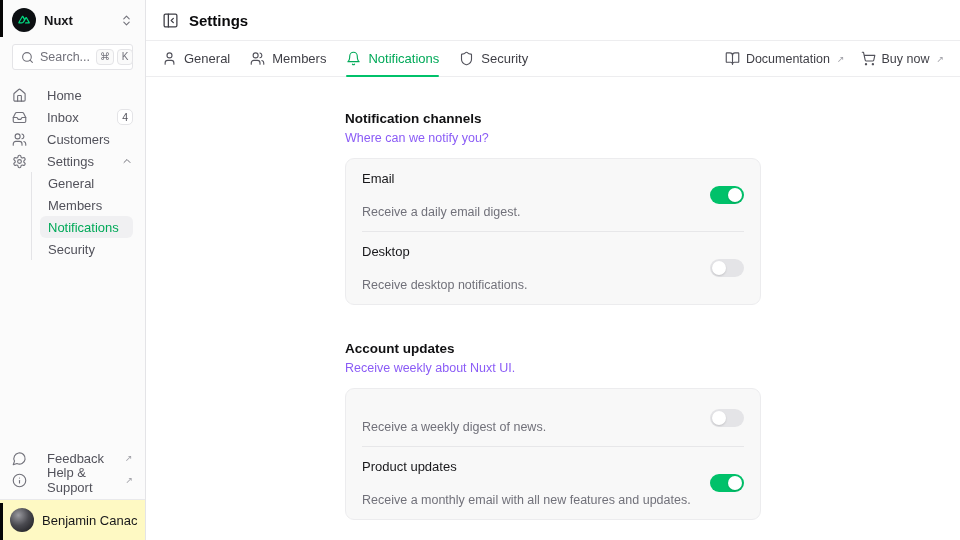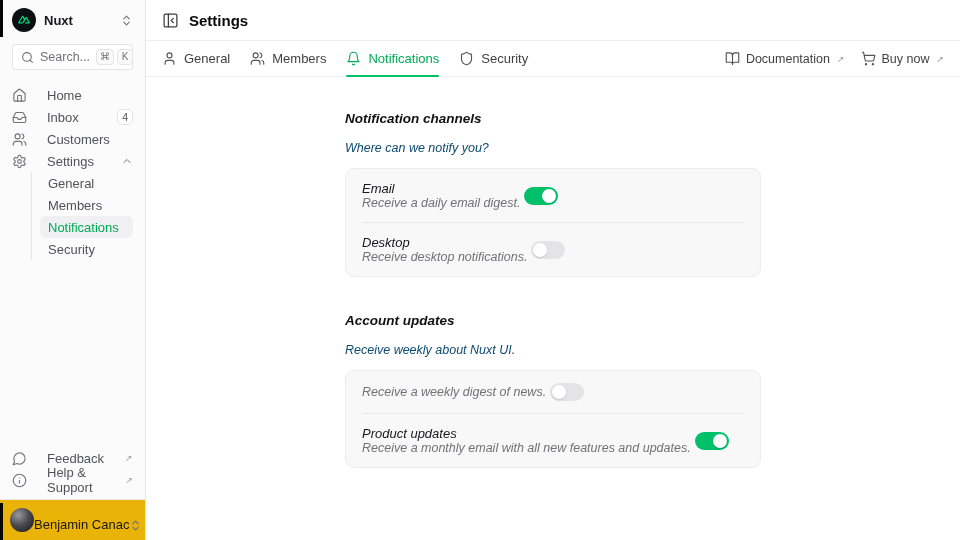--- a/index.html
+++ b/index.html
@@ -29,22 +29,22 @@
   .nav-item .ico { color:#71717a; display:flex; }
   .nav-item .trail { margin-left:auto; display:flex; align-items:center; color:#71717a; }
   .count-badge { font-size:10.5px; line-height:14px; padding:0 4px; border:1px solid #e4e4e7;
     border-radius:5px; background:#fff; color:#52525b; }
   .subnav { margin-left:19px; border-left:1px solid #e4e4e7; padding-left:8px;
     display:flex; flex-direction:column; }
   .subnav-item { height:22px; display:flex; align-items:center; padding:0 8px; font-size:13px;
     color:#52525b; border-radius:6px; cursor:pointer; }
   .subnav-item.active { background:#f0f0f2; color:#00A958; }
   .sb-footer { margin-top:auto; padding:6px 12px 8px; display:flex; flex-direction:column; }
-  .user-row { border-top:1px solid #e9e9eb; padding:8px 10px; display:flex; align-items:flex-end;
-    gap:0; cursor:pointer; background:#eab308; }
+  .user-row { border-top:1px solid #e9e9eb; padding:8px 10px; display:flex; align-items:center;
+    gap:8px; cursor:pointer; background:#fef9c3; }
   .user-avatar { width:24px; height:24px; border-radius:50%; flex-shrink:0;
     background:radial-gradient(circle at 35% 30%, #9a9aa0 0%, #4a4a50 45%, #141417 100%); }
   .user-name { font-size:13px; font-weight:500; color:#18181b; white-space:nowrap; }
   .user-row .chev { margin-left:auto; color:#71717a; }
   .ext { font-size:9px; color:#9f9fa6; vertical-align:super; margin-left:1px; }
 
   
   .main { flex:1; display:flex; flex-direction:column; background:#fff; min-width:0; }
   .titlebar { height:41px; border-bottom:1px solid #ededef; display:flex; align-items:center;
     gap:10px; padding:0 16px; }
@@ -59,31 +59,31 @@
   .tab.active { color:#00A958; }
   .tab.active .ico { color:#00A958; }
   .tab.active::after { content:""; position:absolute; left:0; right:0; bottom:-1px; height:2px;
     background:#00C16A; border-radius:2px; }
   .tab-actions { display:flex; align-items:center; gap:16px; }
   .action-link { display:flex; align-items:center; gap:6px; font-size:12.5px; color:#3f3f46;
     cursor:pointer; }
   .action-link .ico { display:flex; color:#52525b; }
 
   .content { flex:1; overflow:auto; padding:34px 0 24px; }
-  .section { width:416px; margin:0 auto;font-style:italic; }
+  .section { width:416px; margin:0 auto; }
   .section + .section { margin-top:36px; }
   .sec-title { font-size:13.5px; font-weight:700; color:#111113; }
-  .sec-desc { font-size:12.5px; color:#0c4a6e; margin-top:15px; }
+  .sec-desc { font-size:12.5px; color:#8b5cf6; margin-top:5px; }
   .card { margin-top:13px; background:#f8f8f8; border:1px solid #ececee; border-radius:9px;
     padding:0 16px; }
-  .row { display:flex; align-items:center; gap:4px;
+  .row { display:flex; align-items:center; justify-content:space-between; gap:4px;
     padding:12px 0; }
   .row + .row { border-top:1px solid #e7e7e9; }
   .row-label { font-size:13px; font-weight:500; color:#18181b; }
-  .row-desc { font-size:12.5px; color:#71717a; margin-top:0; }
+  .row-desc { font-size:12.5px; color:#71717a; margin-top:19px; }
   .toggle { width:34px; height:18px; border-radius:999px; position:relative; flex-shrink:0;
     cursor:pointer; transition:background .15s; }
   .toggle.on { background:#00C16A; }
   .toggle.off { background:#e4e4e7; }
   .toggle::after { content:""; position:absolute; top:2px; width:14px; height:14px;
     border-radius:50%; background:#fff; box-shadow:0 1px 2px rgba(0,0,0,.15); }
   .toggle.on::after { right:2px; }
   .toggle.off::after { left:2px; }
   svg { display:block; }
 </style>

